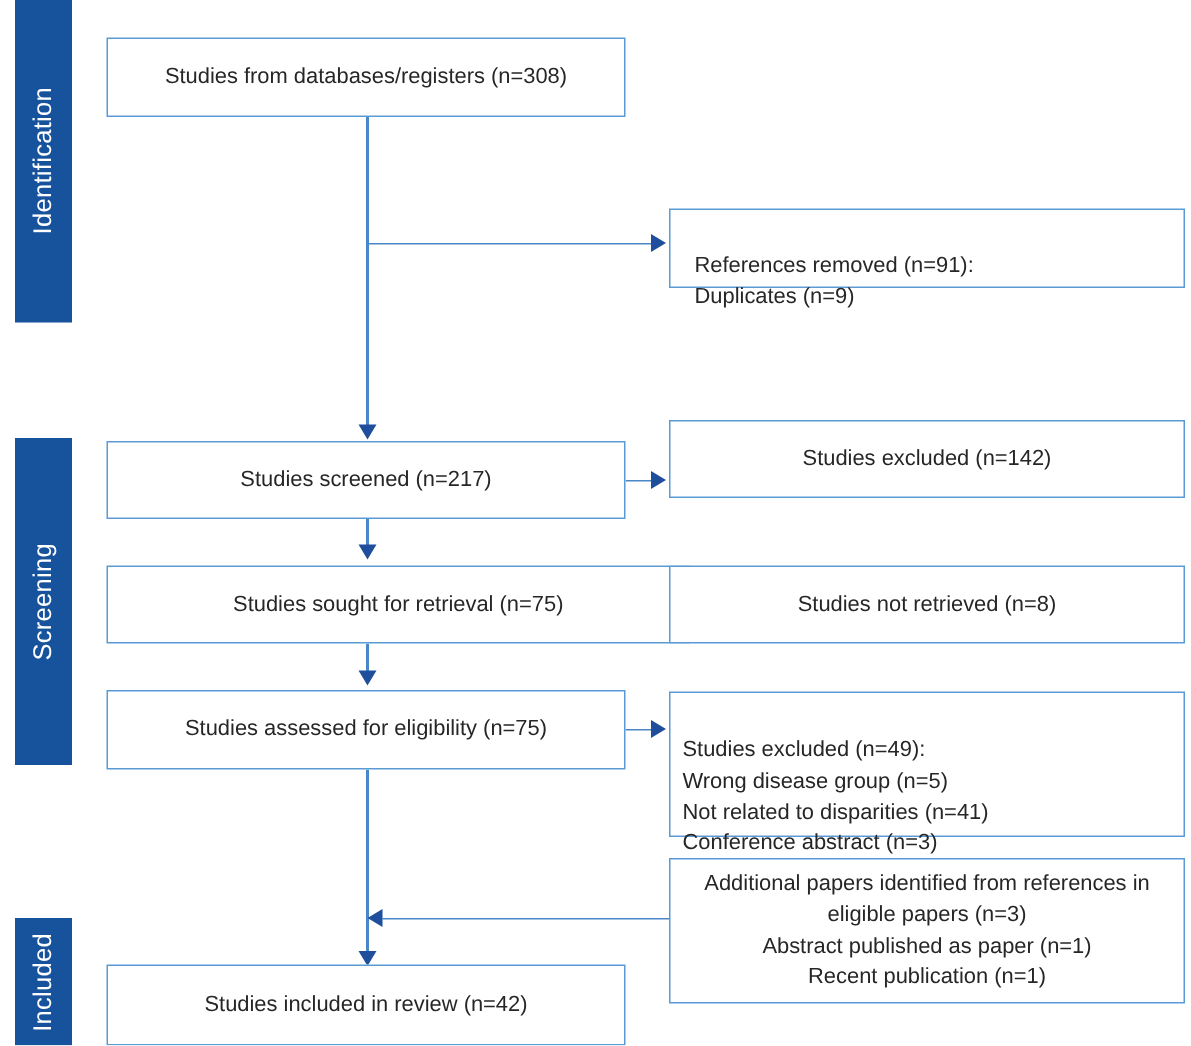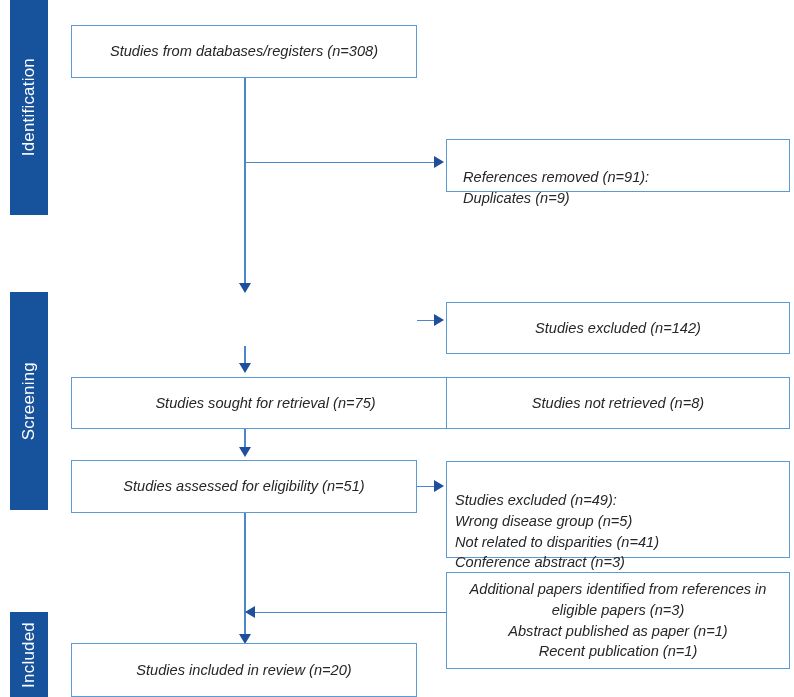--- a/index.html
+++ b/index.html
@@ -39,21 +39,20 @@
     position:absolute;
     box-sizing:border-box;
     border:1.4px solid #5B9BD5;
     background:#ffffff;
     display:flex;
     align-items:center;
     padding:6px 10px;
     color:#262626;
     font-size:14.6px;
     line-height:1.42;
-    font-style:italic;
   }
   .fbox.center{justify-content:center;text-align:center;}
   .fbox.left{justify-content:flex-start;text-align:left;}
   .fbox .txt{width:100%;white-space:pre-line;}
   .fbox.center .txt{text-align:center;}
   .fbox.left .txt{text-align:left;margin-top:44px;}
 
   
   .vline{position:absolute;width:1.6px;background:#4A87C8;}
   .hline{position:absolute;height:1.6px;background:#4A87C8;}
@@ -121,39 +120,42 @@
   <div class="vline" style="left:244.2px;top:513px;height:125px;"></div>
   <div class="arrow-down" style="left:238.5px;top:634px;"></div>
 
   <div class="hline" style="left:255px;top:611.5px;width:192px;"></div>
   <div class="arrow-left" style="left:245px;top:606px;"></div>
 
   <div class="fbox center" style="left:71px;top:25px;width:346px;height:53px;">
     <span class="txt">Studies from databases/registers (n=308)</span>
   </div>
 
+  <div class="fbox center" style="left:71px;top:294px;width:346px;height:52px;">
+    <span class="txt">Studies screened (n=217)</span>
+  </div>
 
   <div class="fbox center" style="left:71px;top:377px;width:389px;height:52px;">
     <span class="txt">Studies sought for retrieval (n=75)</span>
   </div>
 
   <div class="fbox center" style="left:71px;top:460px;width:346px;height:53px;">
-    <span class="txt">Studies assessed for eligibility (n=51)</span>
+    <span class="txt">Studies assessed for eligibility (n=75)</span>
   </div>
 
   <div class="fbox center" style="left:71px;top:643px;width:346px;height:54px;">
-    <span class="txt">Studies included in review (n=20)</span>
+    <span class="txt">Studies included in review (n=42)</span>
   </div>
 
   <div class="fbox left" style="left:446px;top:139px;width:344px;height:53px;padding-left:16px;">
     <span class="txt">References removed (n=91):
   Duplicates (n=9)</span>
   </div>
 
-  <div class="fbox center" style="left:446px;top:302px;width:344px;height:52px;">
+  <div class="fbox center" style="left:446px;top:280px;width:344px;height:52px;">
     <span class="txt">Studies excluded (n=142)</span>
   </div>
 
   <div class="fbox center" style="left:446px;top:377px;width:344px;height:52px;">
     <span class="txt">Studies not retrieved (n=8)</span>
   </div>
 
   <div class="fbox left" style="left:446px;top:461px;width:344px;height:97px;padding-left:8px;">
     <span class="txt">Studies excluded (n=49):
   Wrong disease group (n=5)

